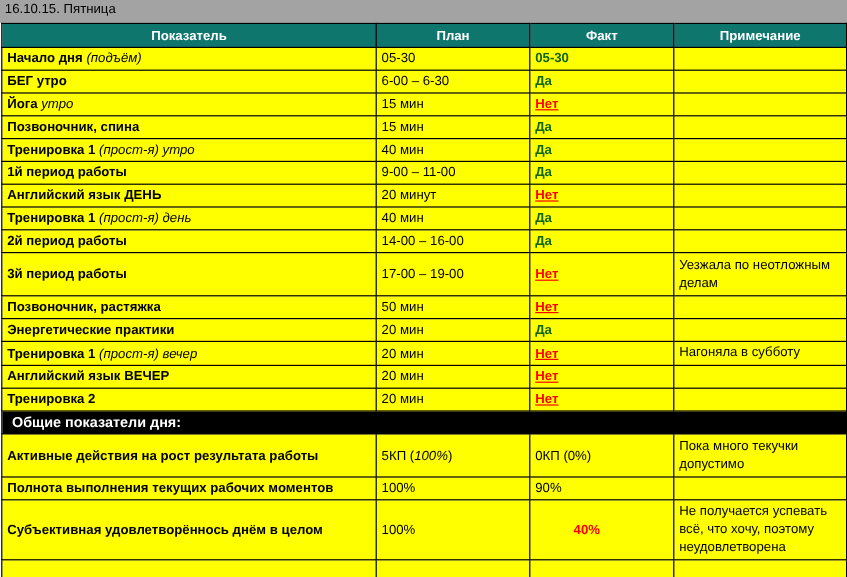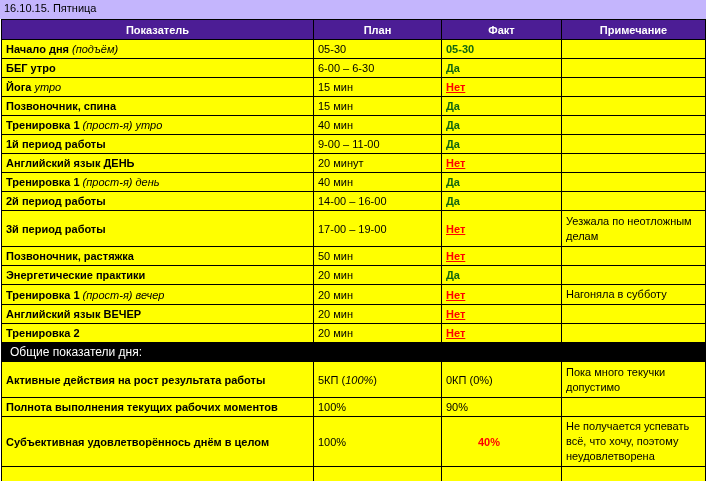--- a/index.html
+++ b/index.html
@@ -18,37 +18,37 @@
     height: 481px;
     position: relative;
     box-sizing: border-box;
   }
   .date-line {
     font-size: 11px;
     color: #000;
     padding: 2px 0 2px 4px;
     height: 15px;
     line-height: 13px;
-    background: #c4b5fd;
+    background: #a3a3a3;
   }
   table.sheet {
     border-collapse: collapse;
     width: 704px;
     margin-left: 1px;
     table-layout: fixed;
   }
   table.sheet td, table.sheet th {
     border: 1px solid #000;
     font-size: 11px;
     padding: 2px 4px;
     vertical-align: middle;
     box-sizing: border-box;
   }
   thead th {
-    background: #4c1d95;
+    background: #0f766e;
     color: #ffffff;
     font-weight: bold;
     text-align: center;
     height: 20px;
     font-size: 12px;
   }
   .col-ind { width: 312px; }
   .col-plan { width: 128px; }
   .col-fact { width: 120px; }
   .col-note { width: 144px; }
@@ -76,21 +76,21 @@
   .yes { color: #116611; font-weight: bold; }
   .no  { color: #ff0000; font-weight: bold; text-decoration: underline; }
   .green { color: #116611; font-weight: bold; }
   .red { color: #ff0000; font-weight: bold; margin-left: 32px; }
   .plain { color: #000; font-weight: normal; margin-top: 40px; }
   .norm-ital { font-style: italic; font-weight: normal; }
 
   tr.section td {
     background: #000;
     color: #fff;
-    font-weight: normal;
+    font-weight: bold;
     text-align: left;
     padding-left: 8px;
     height: 19px;
     font-size: 12px;
   }
   tr.tall td { height: 36px; }
   tr.taller td { height: 46px; }
   td.big {
     font-size: 13px;
     font-weight: bold;

